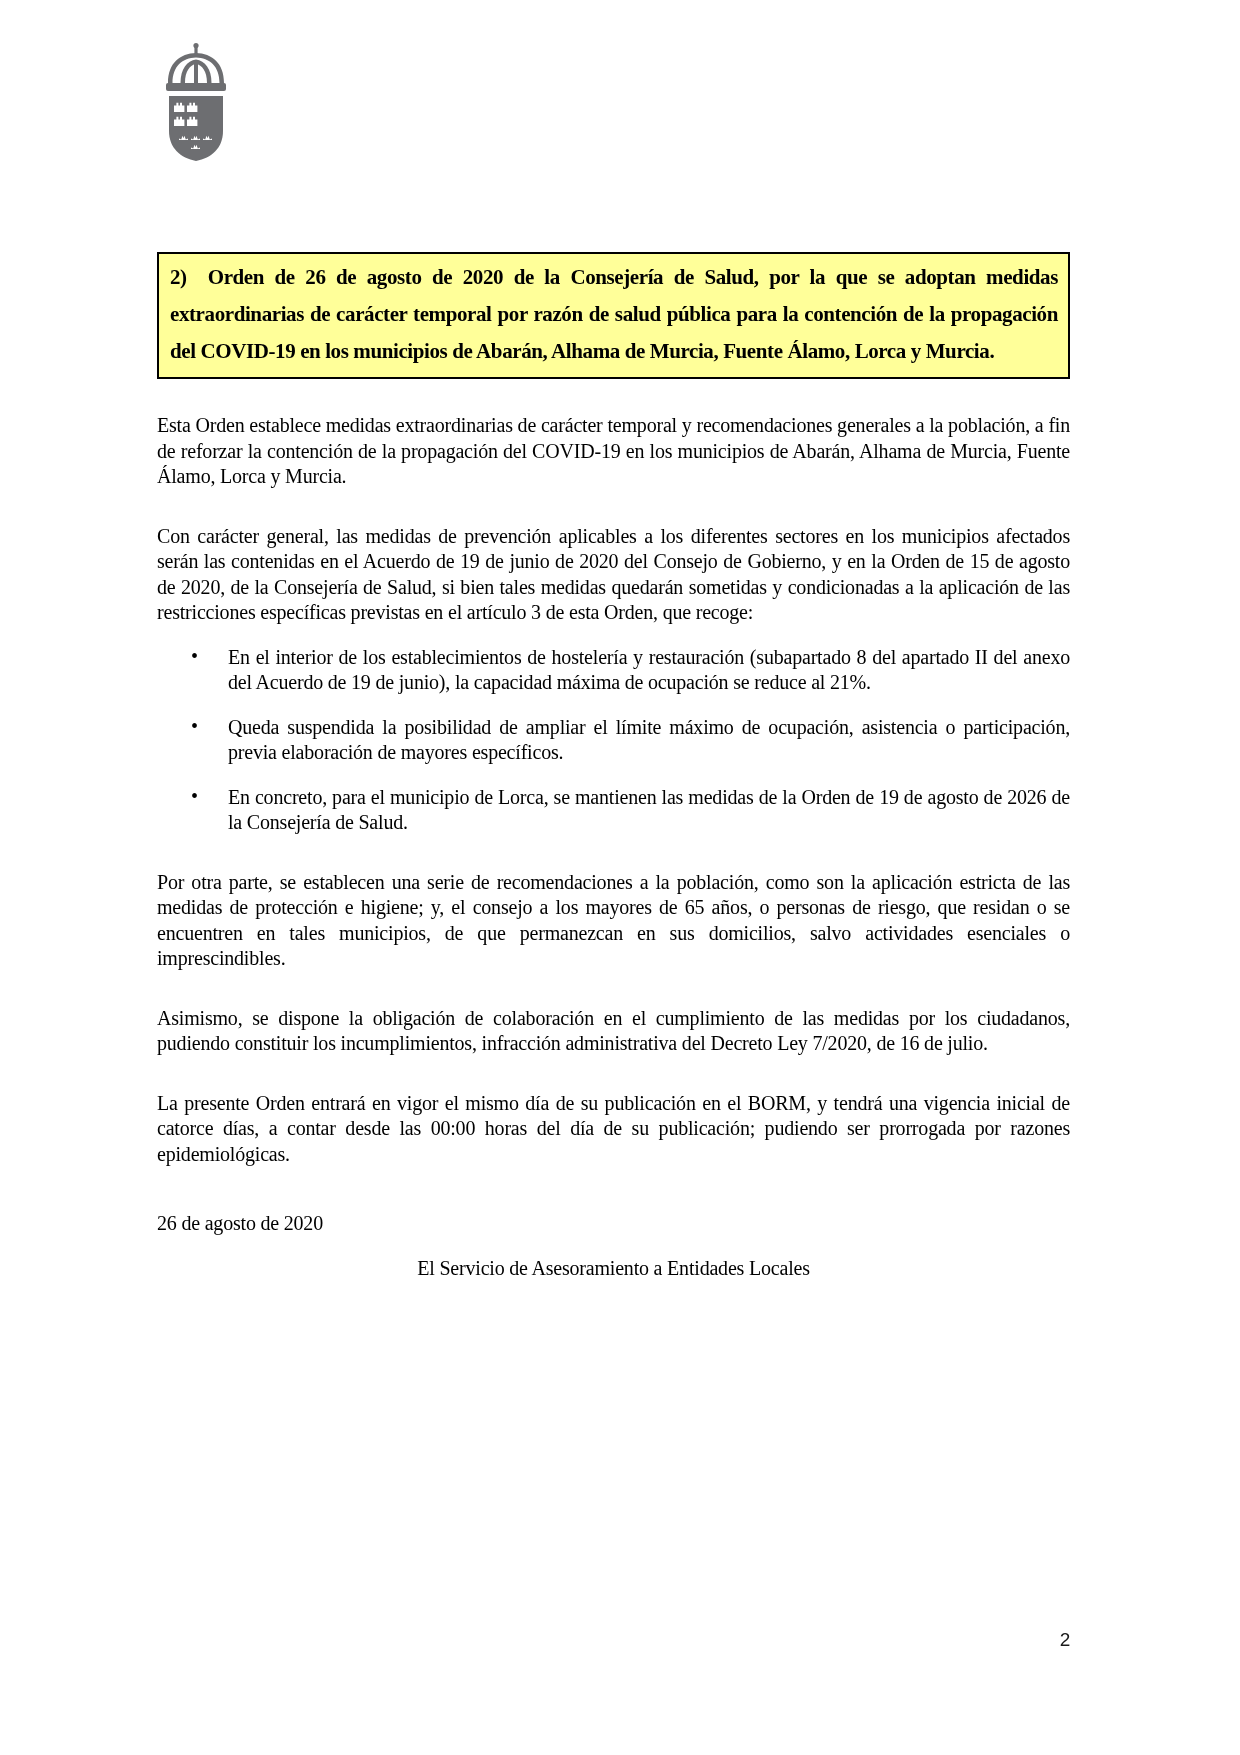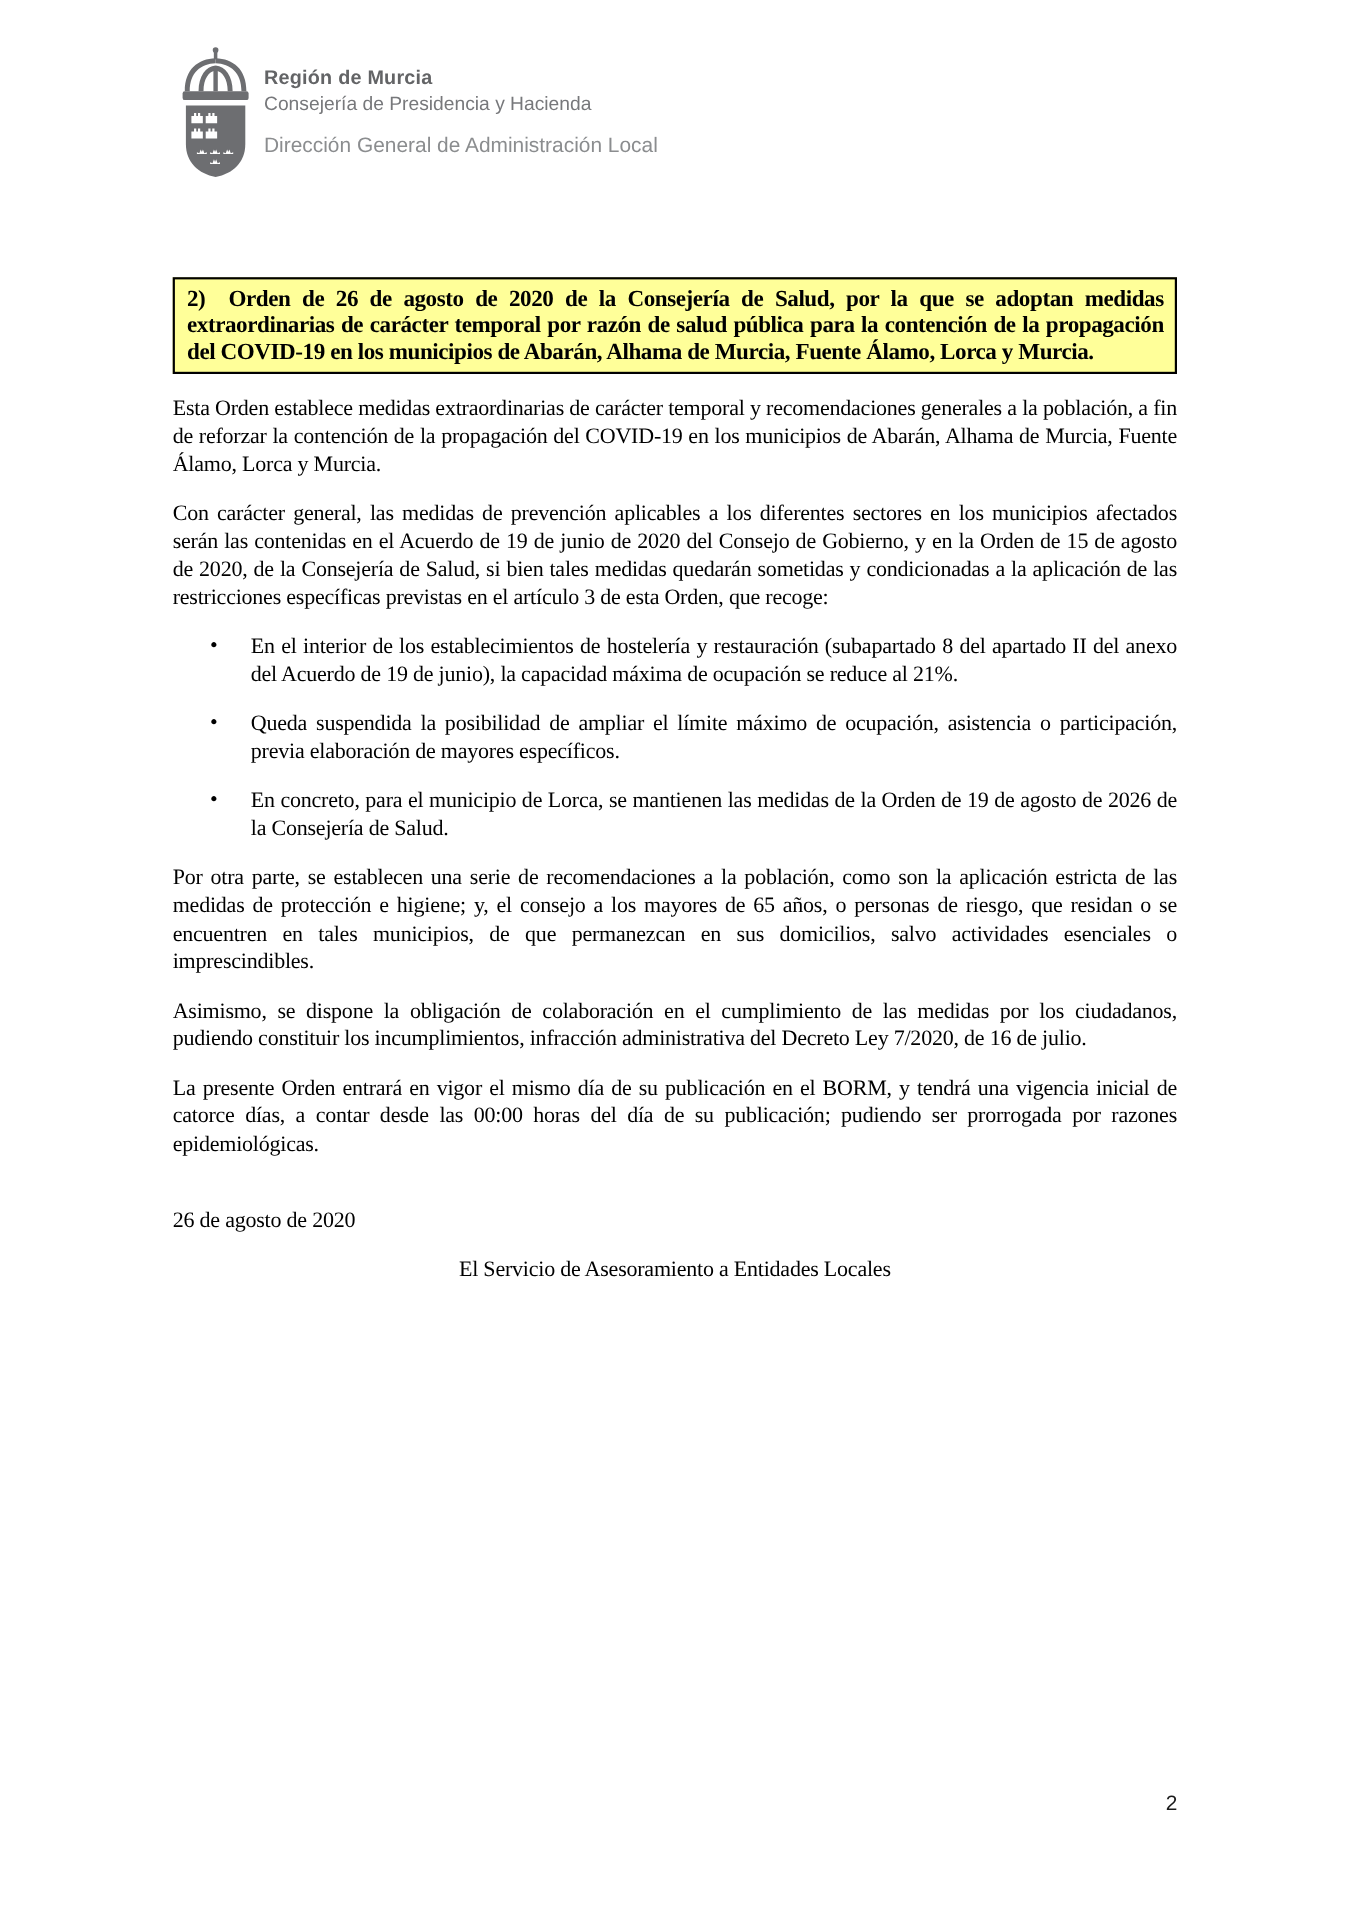--- a/index.html
+++ b/index.html
@@ -41,25 +41,25 @@
     line-height:25.5px;
     text-align:justify;
     letter-spacing:-0.2px;
   }
   .title-box{
     background:#ffff99;
     border:2px solid #000000;
     padding:5px 10px 7px 11px;
     font-weight:bold;
     font-size:21px;
-    line-height:24px;
+    line-height:37px;
     letter-spacing:-0.4px;
     text-align:justify;
   }
-  .content p{margin:19px 0 0 0;}
+  .content p{margin:34px 0 0 0;}
   .bullet-list{margin:19px 0 0 0;padding:0 0 0 71px;list-style:none;}
   .bullet-list li{position:relative;margin:19px 0 0 0;text-align:justify;}
   .bullet-list li:first-child{margin-top:0;}
   .bullet-list li .bullet-marker{
     position:absolute;
     left:-37px;
     top:-1px;
     font-size:20px;
   }
   .closing-date{margin-top:44px;}
@@ -121,25 +121,20 @@
           <path d="M0,6 h9 v-1.5 l-2.2,0.9 -1.3,-3.6 -1,2.4 -1,-2.4 -1.3,3.6 -2.2,-0.9 Z"></path>
         </g>
         <g transform="translate(40,92)">
           <path d="M0,6 h9 v-1.5 l-2.2,0.9 -1.3,-3.6 -1,2.4 -1,-2.4 -1.3,3.6 -2.2,-0.9 Z"></path>
         </g>
         <g transform="translate(28,101)">
           <path d="M0,6 h9 v-1.5 l-2.2,0.9 -1.3,-3.6 -1,2.4 -1,-2.4 -1.3,3.6 -2.2,-0.9 Z"></path>
         </g>
       </g>
     </svg>
-    <div class="letterhead-text">
-      <div class="org">Región de Murcia</div>
-      <div class="dept">Consejería de Presidencia y Hacienda</div>
-      <div class="division">Dirección General de Administración Local</div>
-    </div>
   </header>
 
   <main class="content">
 
     <div class="title-box">2)&nbsp; Orden de 26 de agosto de 2020 de la Consejería de Salud, por la que se adoptan medidas extraordinarias de carácter temporal por razón de salud pública para la contención de la propagación del COVID-19 en los municipios de Abarán, Alhama de Murcia, Fuente Álamo, Lorca y Murcia.</div>
 
     <p>Esta Orden establece medidas extraordinarias de carácter temporal y recomendaciones generales a la población, a fin de reforzar la contención de la propagación del COVID-19 en los municipios de Abarán, Alhama de Murcia, Fuente Álamo, Lorca y Murcia.</p>
     <p>Con carácter general, las medidas de prevención aplicables a los diferentes sectores en los municipios afectados serán las contenidas en el Acuerdo de 19 de junio de 2020 del Consejo de Gobierno, y en la Orden de 15 de agosto de 2020, de la Consejería de Salud, si bien tales medidas quedarán sometidas y condicionadas a la aplicación de las restricciones específicas previstas en el artículo 3 de esta Orden, que recoge:</p>
 
     <ul class="bullet-list">

